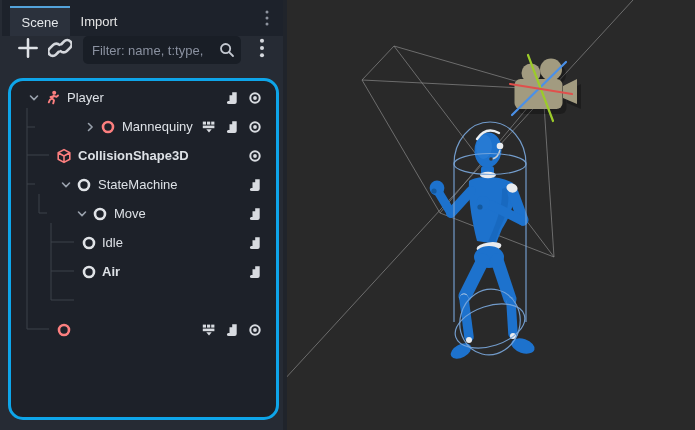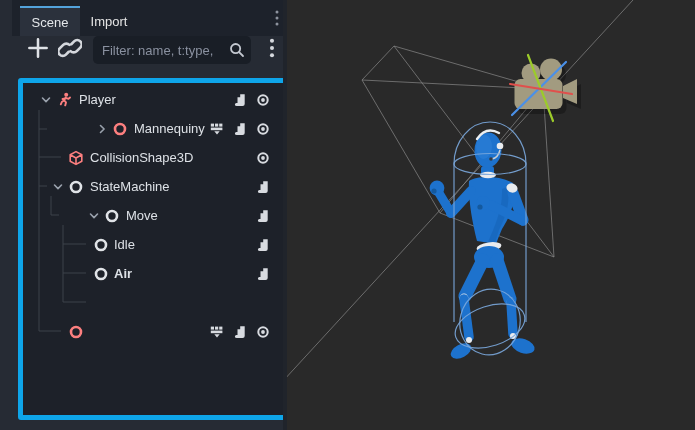--- a/index.html
+++ b/index.html
@@ -5,42 +5,42 @@
   html,body{margin:0;padding:0}
   body{
     width:695px;height:430px;overflow:hidden;
     background:#262b34;
     font-family:"Liberation Sans",sans-serif;
     -webkit-font-smoothing:antialiased;
   }
   .app{position:relative;width:695px;height:430px}
 
   
-  .dock{position:absolute;left:12px;top:0;width:283px;height:430px;background:#262b34}
+  .dock{position:absolute;left:2px;top:0;width:283px;height:430px;background:#262b34}
   .tabstrip{position:absolute;left:0;top:0;width:283px;height:36px;background:#1d222b}
   .tab{position:absolute;top:6px;height:30px;display:flex;align-items:center;justify-content:center;
        font-size:13px;color:#e5e5e5;box-sizing:border-box;cursor:pointer}
   .tab.active{left:8px;width:60px;background:#2b313c;border-top:2px solid var(--accent-blue,#53a3dc);color:#e4e7ea}
   .tab.import{left:68px;width:58px}
   .top-dots{position:absolute;right:11px;top:9px;width:14px;height:18px;cursor:pointer}
 
   .toolbar{position:absolute;left:0;top:36px;width:283px;height:42px;display:flex;align-items:flex-start}
   .tbtn{background:none;border:none;padding:0;margin:0;width:24px;height:24px;
         display:flex;align-items:center;justify-content:center;cursor:pointer}
   .tbtn.add{margin-left:14px}
   .tbtn.link{margin-left:8px}
   .filter{position:relative;margin-left:11px;width:158px;height:28px}
   .filter input{width:100%;height:100%;box-sizing:border-box;background:#191e26;border:none;border-radius:5px;
         color:#b6bcc6;font-size:13px;font-family:"Liberation Sans",sans-serif;padding:0 27px 0 9px;outline:none}
   .filter input::placeholder{color:#8a91a0;opacity:1}
   .search{position:absolute;right:5px;top:5px;width:18px;height:18px;pointer-events:none}
   .tbtn.menu{margin-left:9px}
 
   .panel{position:absolute;left:6px;top:78px;width:271px;height:342px;box-sizing:border-box;
-         background:#1d2129;border:5px solid #0ea5e9;border-radius:3px}
+         background:#1d2129;border:3px solid #0ea5e9;border-radius:15px}
   .guides{position:absolute;left:0;top:0;pointer-events:none}
   .guides path{stroke:#3d424b;stroke-width:1;fill:none}
   .rows{position:absolute;left:0;top:0;right:0;bottom:0}
   .trow{position:absolute;left:1px;right:1px;height:28px}
   .trow .arrow{position:absolute;top:7px;width:14px;height:14px;cursor:pointer}
   .trow .nicon{position:absolute;top:6px;width:16px;height:16px}
   .trow .lbl{position:absolute;top:0;line-height:28px;font-size:13px;color:#dde1e6;white-space:nowrap}
   .trow .btns{position:absolute;right:13px;top:0;height:28px;display:flex;align-items:center;gap:9px}
   .trow .btn{width:14px;height:14px;cursor:pointer}
   .arrow svg,.nicon svg,.btn svg,.tbtn svg,.search svg,.top-dots svg{width:100%;height:100%;display:block}
@@ -194,31 +194,31 @@
                 </svg>
               </span>
             </span>
           </div>
           <div class="trow" style="top: 61px;">
             <span class="nicon" style="left: 44px;">
               <svg viewBox="0 0 16 16">
                 <path class="nred-s" stroke-width="1.6" fill="none" stroke-linejoin="round" d="M8 1.6 L13.8 4.8 V11.2 L8 14.4 L2.2 11.2 V4.8 Z M2.2 4.8 L8 8 L13.8 4.8 M8 8 V14.4"></path>
               </svg>
             </span>
-            <span class="lbl" style="left: 66px;">CollisionShape3D</span>
+            <span class="lbl" style="left: 66px; font-weight: bold;">CollisionShape3D</span>
             <span class="btns">
               <span class="btn">
                 <svg viewBox="0 0 14 14">
                   <circle cx="7" cy="7" r="4.7" fill="none" class="ic-s" stroke-width="2"></circle>
                   <circle cx="7" cy="7" r="1.9" class="ic-f"></circle>
                 </svg>
               </span>
             </span>
           </div>
-          <div class="trow" style="top: 90px;">
+          <div class="trow" style="top: 90px; margin-left: 20px;">
             <span class="arrow" style="left: 27px;">
               <svg viewBox="0 0 14 14">
                 <path d="M3.5 5 L7 8.6 L10.5 5" fill="none" stroke="#99a1ac" stroke-width="1.6" stroke-linecap="round" stroke-linejoin="round"></path>
               </svg>
             </span>
             <span class="nicon" style="left: 44px;">
               <svg viewBox="0 0 16 16">
                 <circle cx="8" cy="8" r="5" fill="none" class="nwhite-s" stroke-width="2.6"></circle>
               </svg>
             </span>

